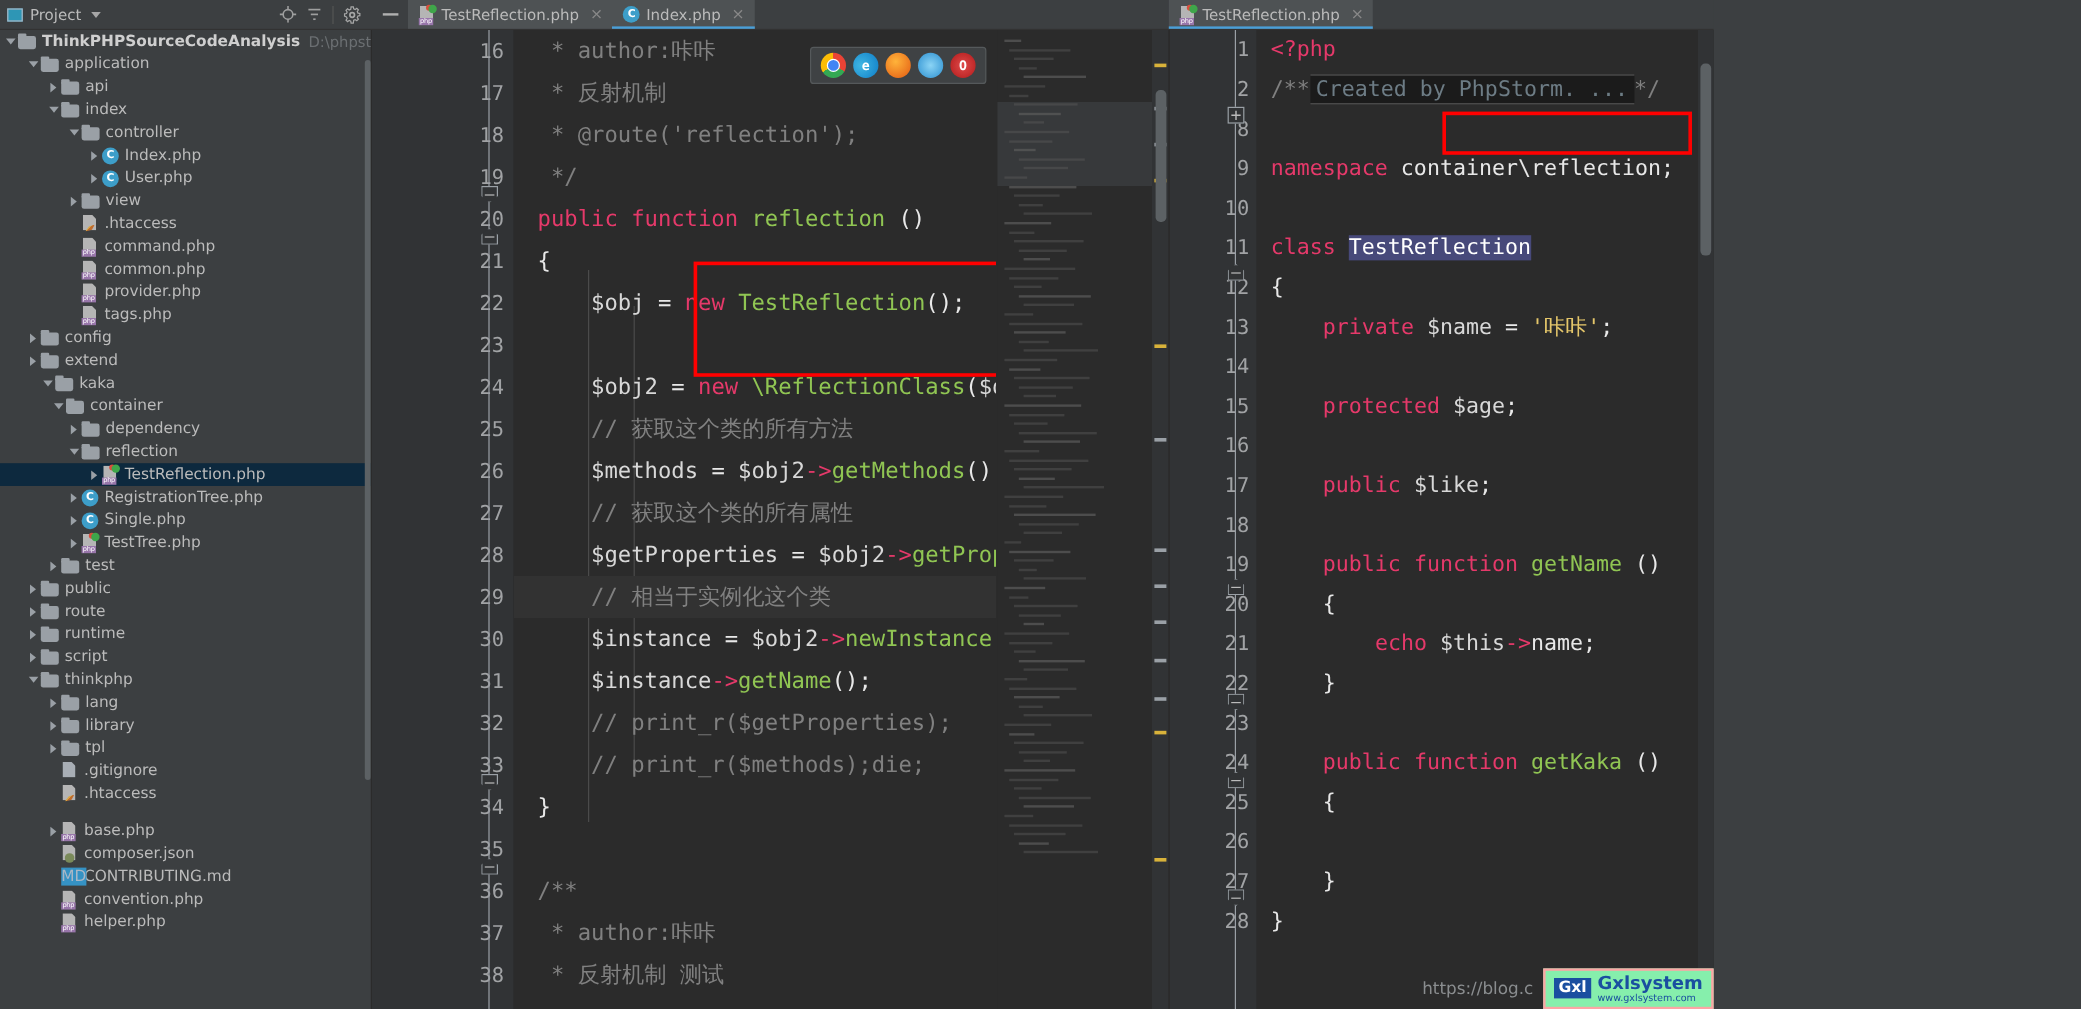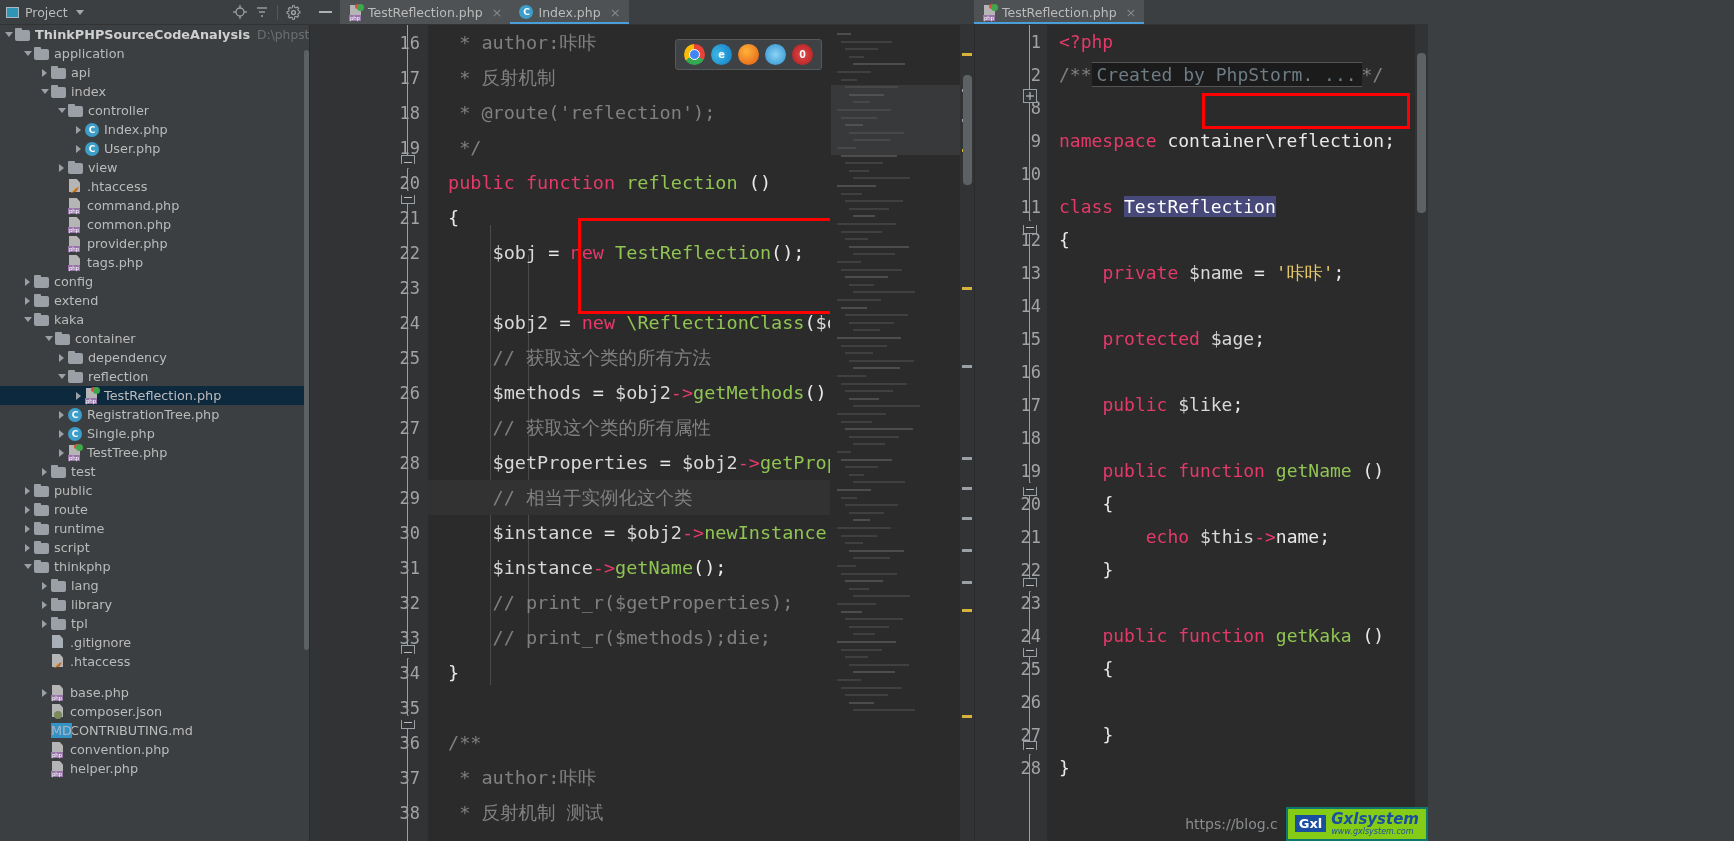--- a/index.html
+++ b/index.html
@@ -242,24 +242,24 @@
   
   .v-rail { position: absolute; right: 0; top: 0; bottom: 0; width: 13px; }
   .v-thumb { position: absolute; right: 2px; width: 9px; background: #5c6164; border-radius: 4px; }
 
   
   .wm {
     position: absolute; right: 0; bottom: 0; display: flex; align-items: center; gap: 8px;
   }
   .wm-url { color: #8a8d8f; font-size: 14px; font-family: "DejaVu Sans", sans-serif; }
   .wm-logo {
-    background: #84cc16; border: 2px solid #0f766e; padding: 3px 7px; display: flex; align-items: center; gap: 5px;
+    background: #86efac; border: 2px solid #fca5a5; padding: 3px 7px; display: flex; align-items: center; gap: 5px;
   }
   .wm-badge { background: #1a4fa0; color: #fff; font-weight: bold; font-size: 13px; padding: 1px 4px; }
-  .wm-txt { display: flex; flex-direction: column; line-height: 1.05; font-style: italic; }
+  .wm-txt { display: flex; flex-direction: column; line-height: 1.05; }
   .wm-t1 { color: #1a4fa0; font-weight: bold; font-size: 15px; }
   .wm-t2 { color: #1a4fa0; font-size: 8px; }
 </style>
 </head>
 <body>
 
 <div class="app">
 
   <div class="topstrip">
 
@@ -417,21 +417,21 @@
             <span class="ic-folder"></span>
             <span class="tlabel">config</span>
           </div>
           <div class="trow" style="padding-left: 21px;">
             <span class="arrow">
               <i></i>
             </span>
             <span class="ic-folder"></span>
             <span class="tlabel">extend</span>
           </div>
-          <div class="trow" style="padding-left: 21px;">
+          <div class="trow" style="padding-left: 33px;">
             <span class="arrow open">
               <i></i>
             </span>
             <span class="ic-folder"></span>
             <span class="tlabel">kaka</span>
           </div>
           <div class="trow" style="padding-left: 42px;">
             <span class="arrow open">
               <i></i>
             </span>

